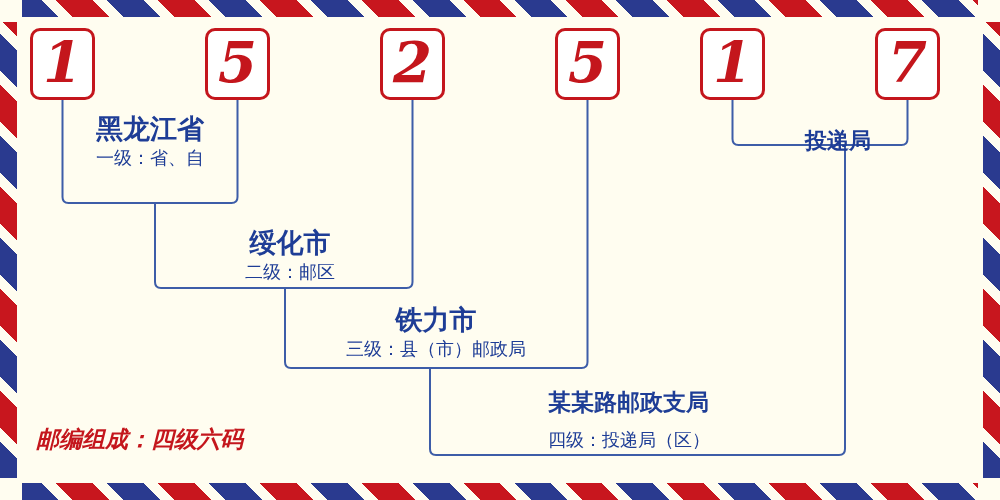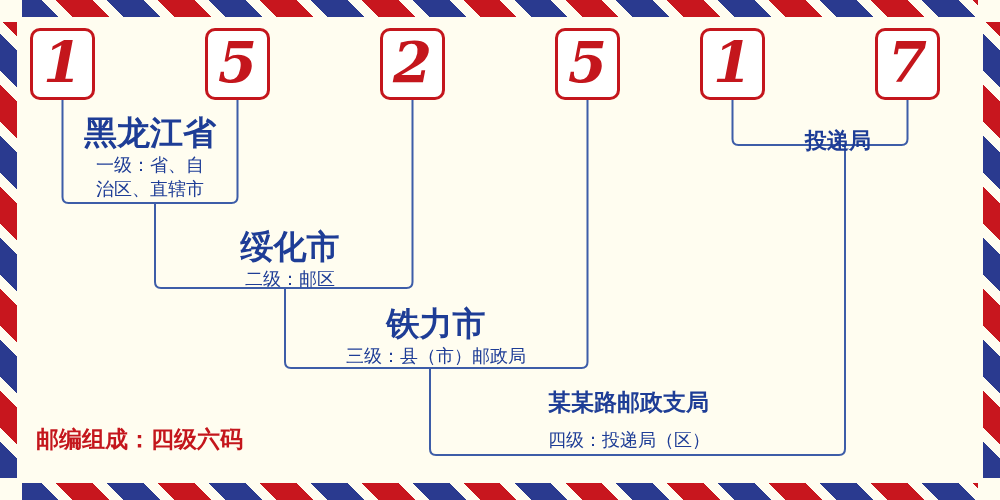--- a/index.html
+++ b/index.html
@@ -31,33 +31,33 @@
     font-family:"DejaVu Serif", serif; font-style:italic; font-weight:bold;
     font-size:56px; line-height:1; color:#c4161c; transform:translateY(-2px);
   }
   .db1{left:30px;} .db2{left:205px;} .db3{left:380px;}
   .db4{left:555px;} .db5{left:700px;} .db6{left:875px;}
   
   svg.lines { position:absolute; left:0; top:0; pointer-events:none; }
   svg.lines path { fill:none; stroke:#3d5da8; stroke-width:2; }
   
   .lbl { position:absolute; color:#1e3d96; text-align:center; }
-  .lbl .name { font-weight:bold; font-size:33px; line-height:1.25; }
+  .lbl .name { font-weight:bold; font-size:27px; line-height:1.25; }
   .lbl .desc { font-size:18px; line-height:1.3; }
   .lbl1 { left:55px;  top:112px; width:190px; }
   .lbl2 { left:195px; top:226px; width:190px; }
   .lbl3 { left:316px; top:303px; width:240px; }
   .lbl4 { left:548px; top:388px; width:230px; text-align:left; }
   .lbl4 .name { font-size:23px; }
   .lbl4 .desc { margin-top:11px; }
   .lbl-delivery { left:778px; top:106px; width:120px;margin-top:21px; }
   .lbl-delivery .name { font-size:22px; }
   .footer-note {
     position:absolute; left:36px; top:424px;
-    color:#c4161c; font-weight:bold; font-size:23px;
+    color:#c4161c; font-weight:bold; font-size:23px;font-style:italic;
   }
 </style>
 </head>
 <body>
 
 <div class="canvas">
 
   <div class="band band-top">
       <div class="stripes"></div>
     </div>
@@ -94,21 +94,20 @@
   <div class="digit-box db5">
     <span class="digit">1</span>
   </div>
   <div class="digit-box db6">
     <span class="digit">7</span>
   </div>
 
   <div class="lbl lbl1">
     <div class="name">黑龙江省</div>
     <div class="desc">一级：省、自</div>
-    <div class="desc">治区、直辖市</div>
   </div>
 
   <div class="lbl lbl2">
     <div class="name">绥化市</div>
     <div class="desc">二级：邮区</div>
   </div>
 
   <div class="lbl lbl3">
     <div class="name">铁力市</div>
     <div class="desc">三级：县（市）邮政局</div>

